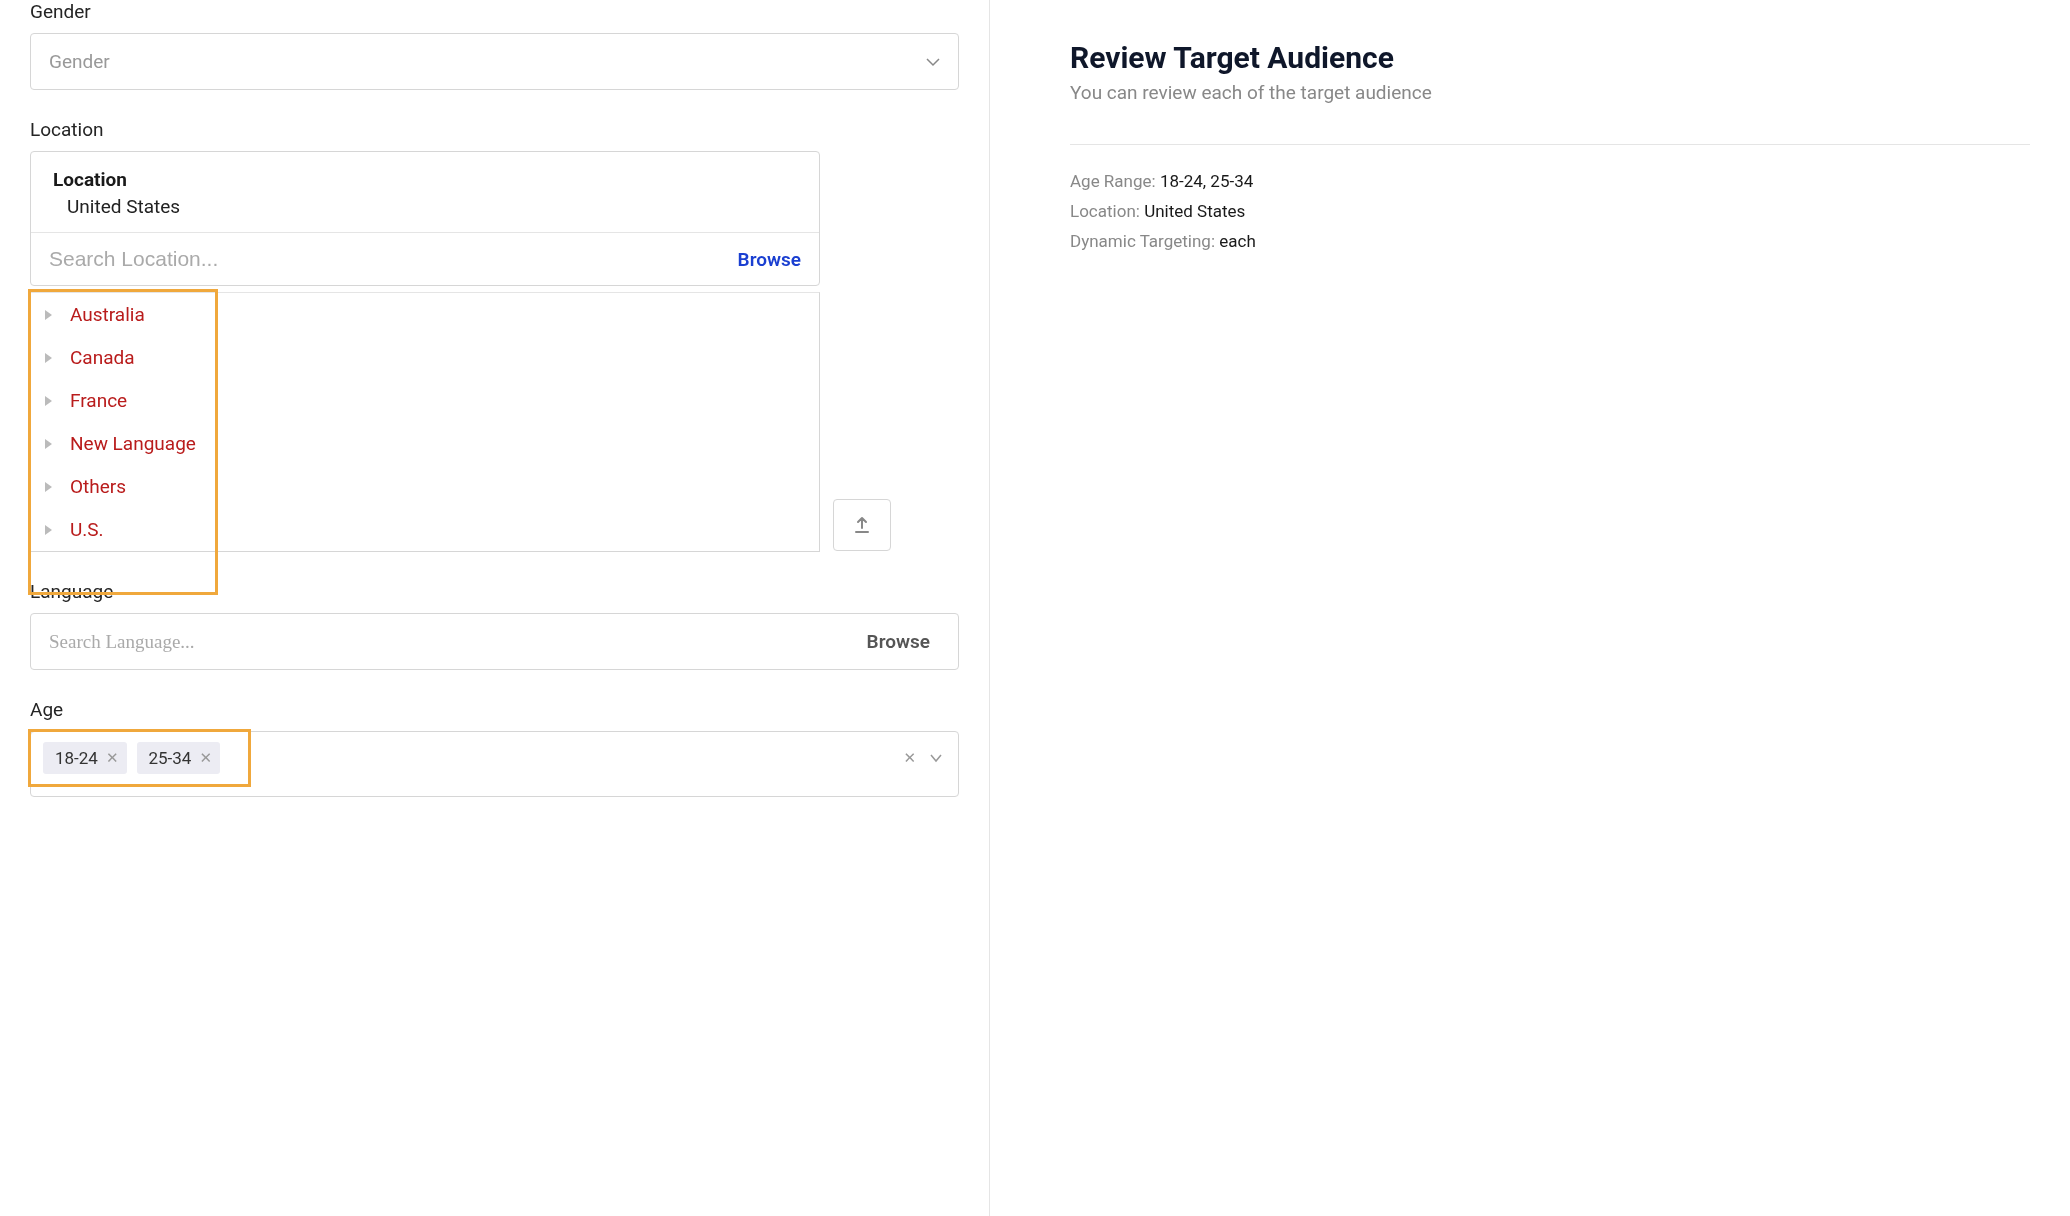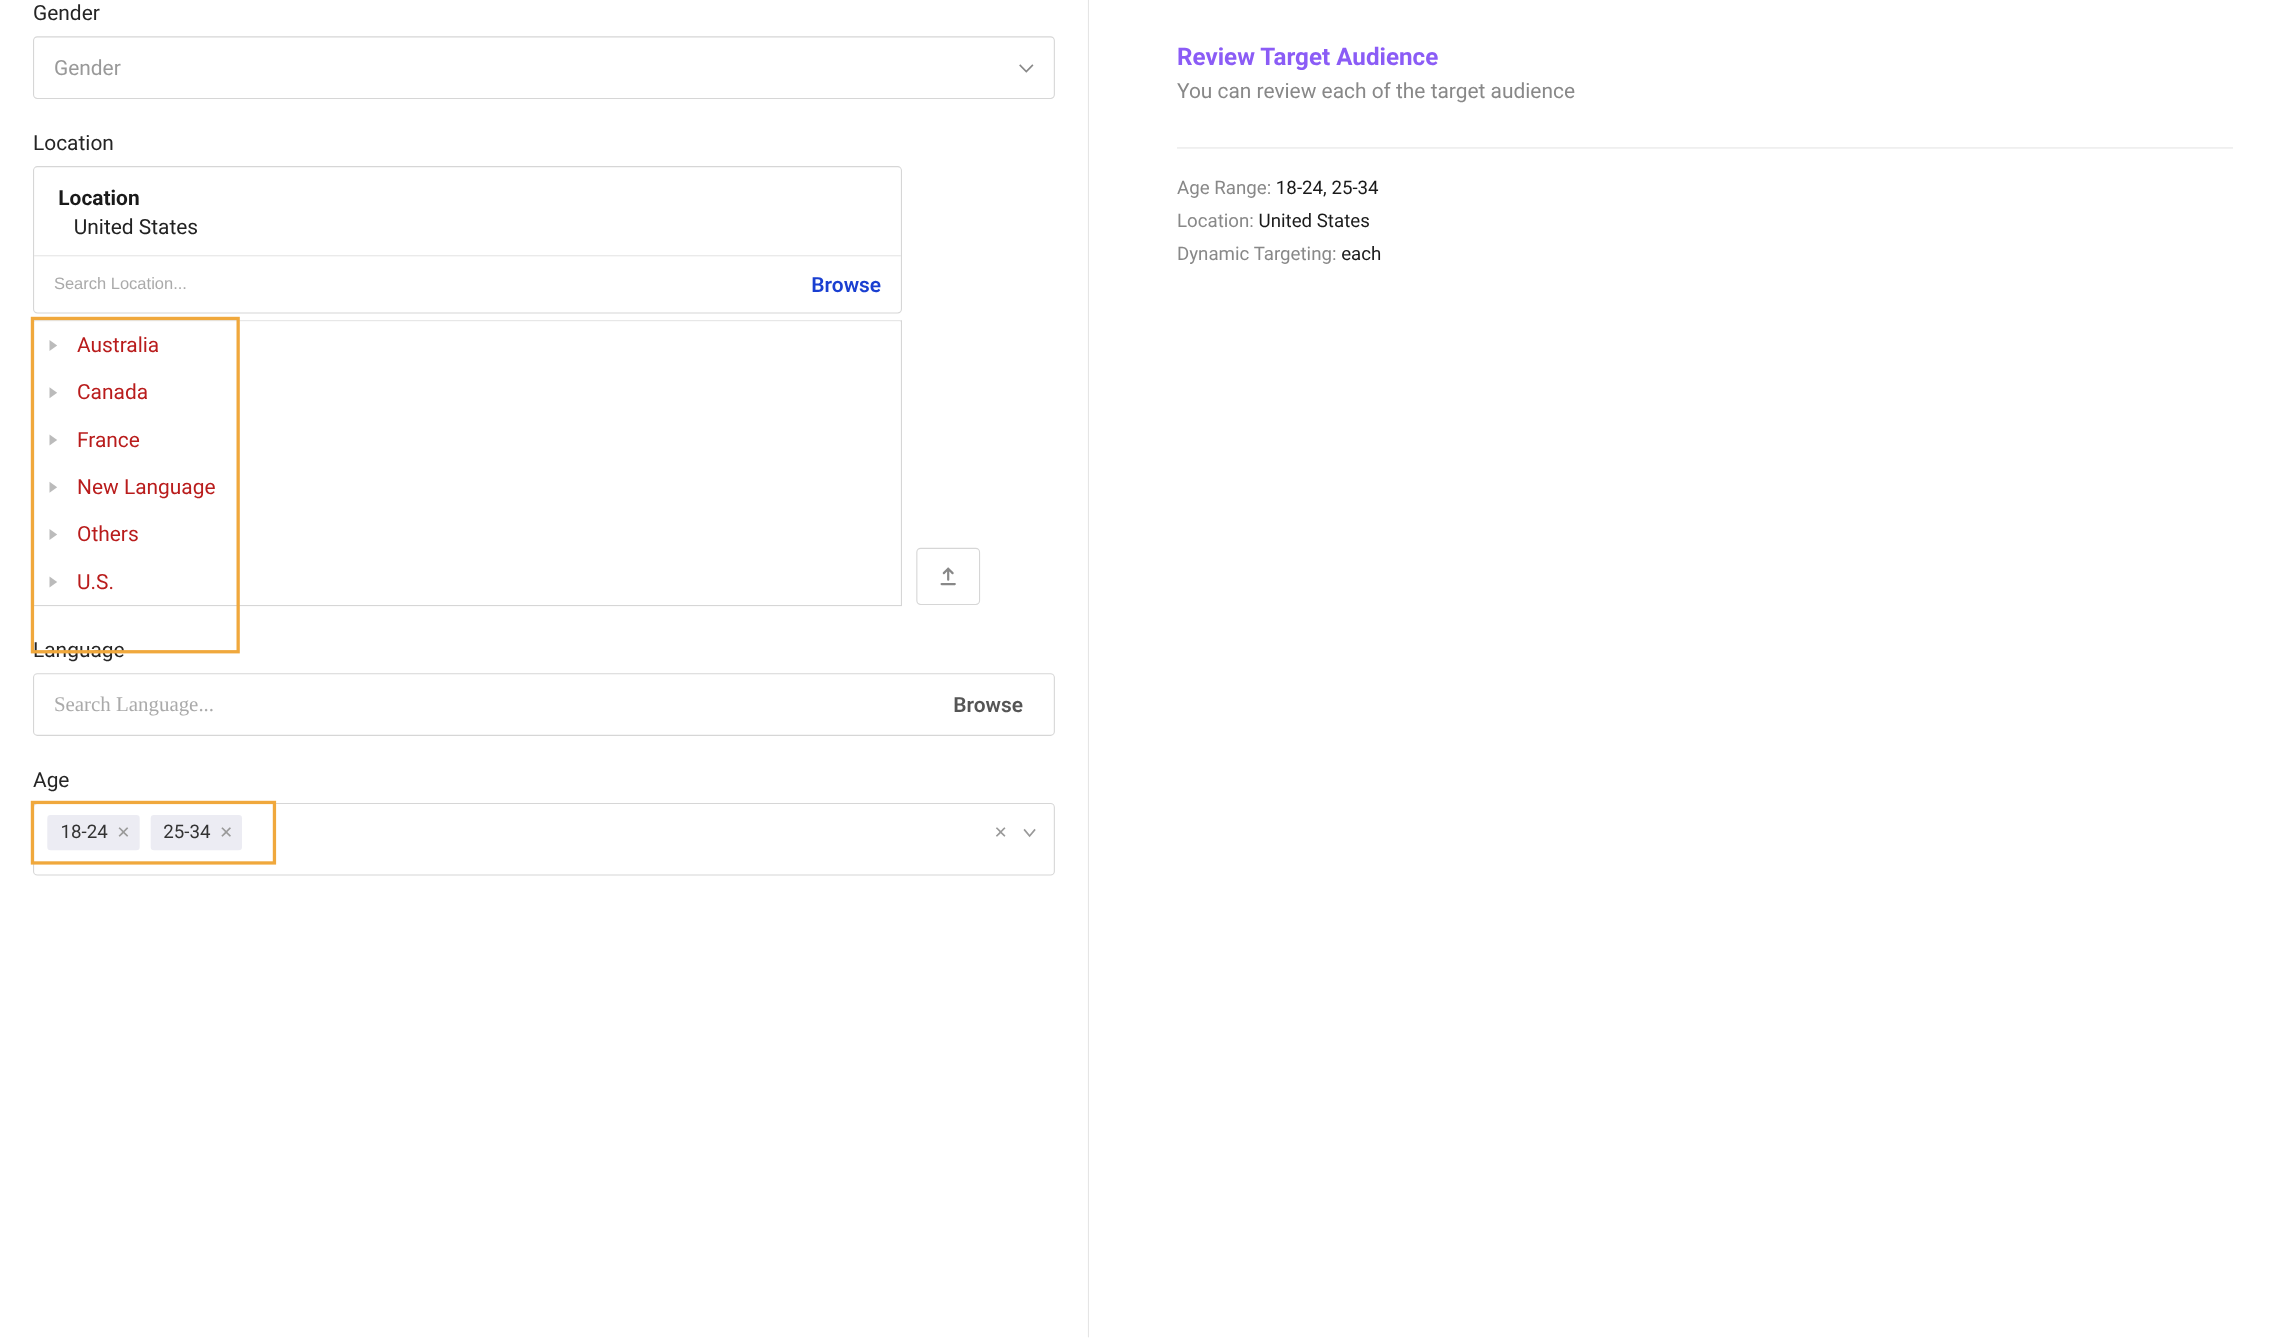--- a/index.html
+++ b/index.html
@@ -71,21 +71,21 @@
     .location-search-row {
       border-top: 1px solid #e5e5e5;
       padding: 14px 18px;
       display: flex;
       align-items: center;
       justify-content: space-between;
     }
     .location-search-row input {
       border: none;
       outline: none;
-      font-size: 15px;
+      font-size: 21px;
       flex: 1;
       color: #333;
     }
     .location-search-row input::placeholder {
       color: #aaa;
     }
     .browse-link {
       color: #1a3fd1;
       font-weight: 600;
       font-size: 19px;
@@ -198,23 +198,23 @@
       color: #999;
       font-size: 15px;
     }
     .age-controls {
       display: flex;
       align-items: center;
       gap: 14px;
       color: #999;
     }
     .side-title {
-      font-size: 22px;
+      font-size: 30px;
       font-weight: 700;
-      color: #8b5cf6;
+      color: #0f172a;
       margin-bottom: 6px;
     }
     .side-sub {
       font-size: 19px;
       color: #888;
       margin-bottom: 40px;
     }
     .side-divider {
       border-top: 1px solid #e5e5e5;
       margin-bottom: 26px;

